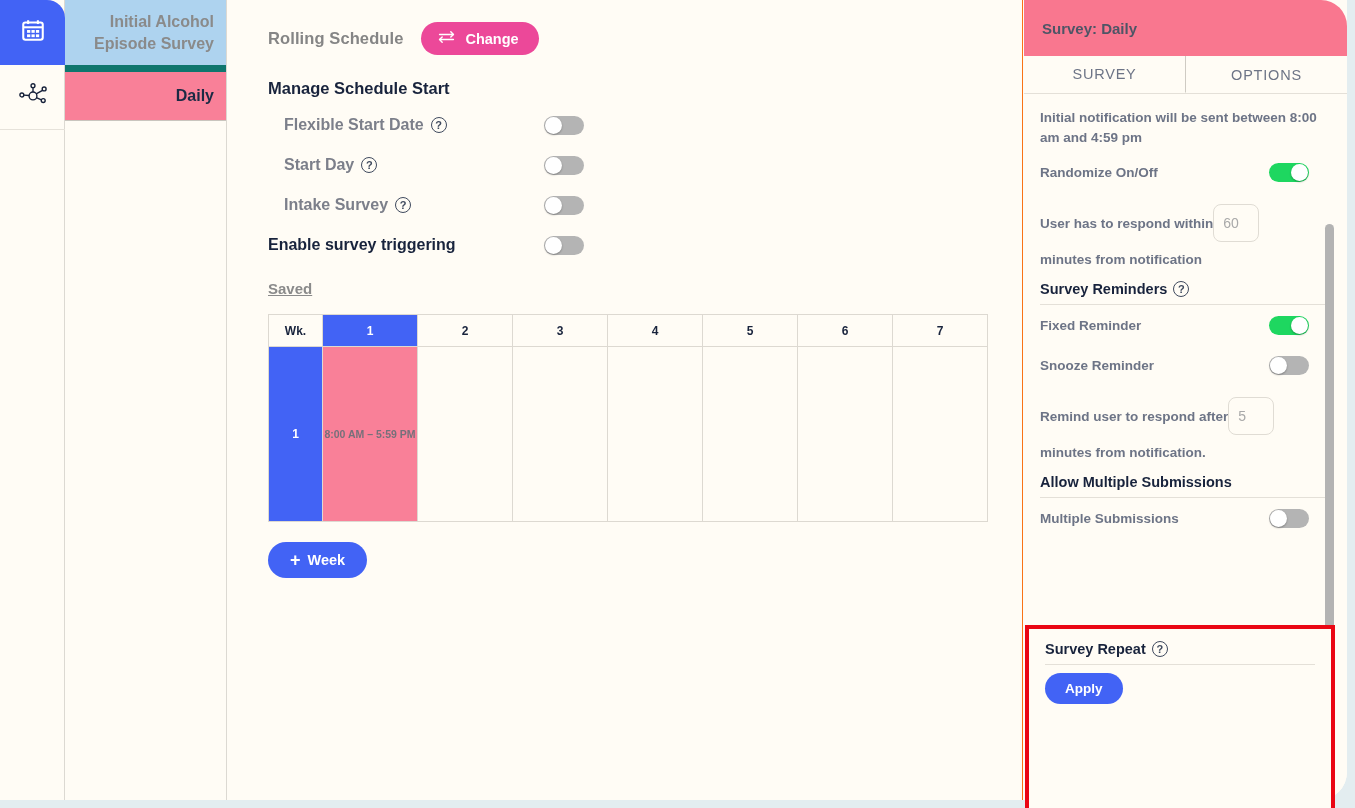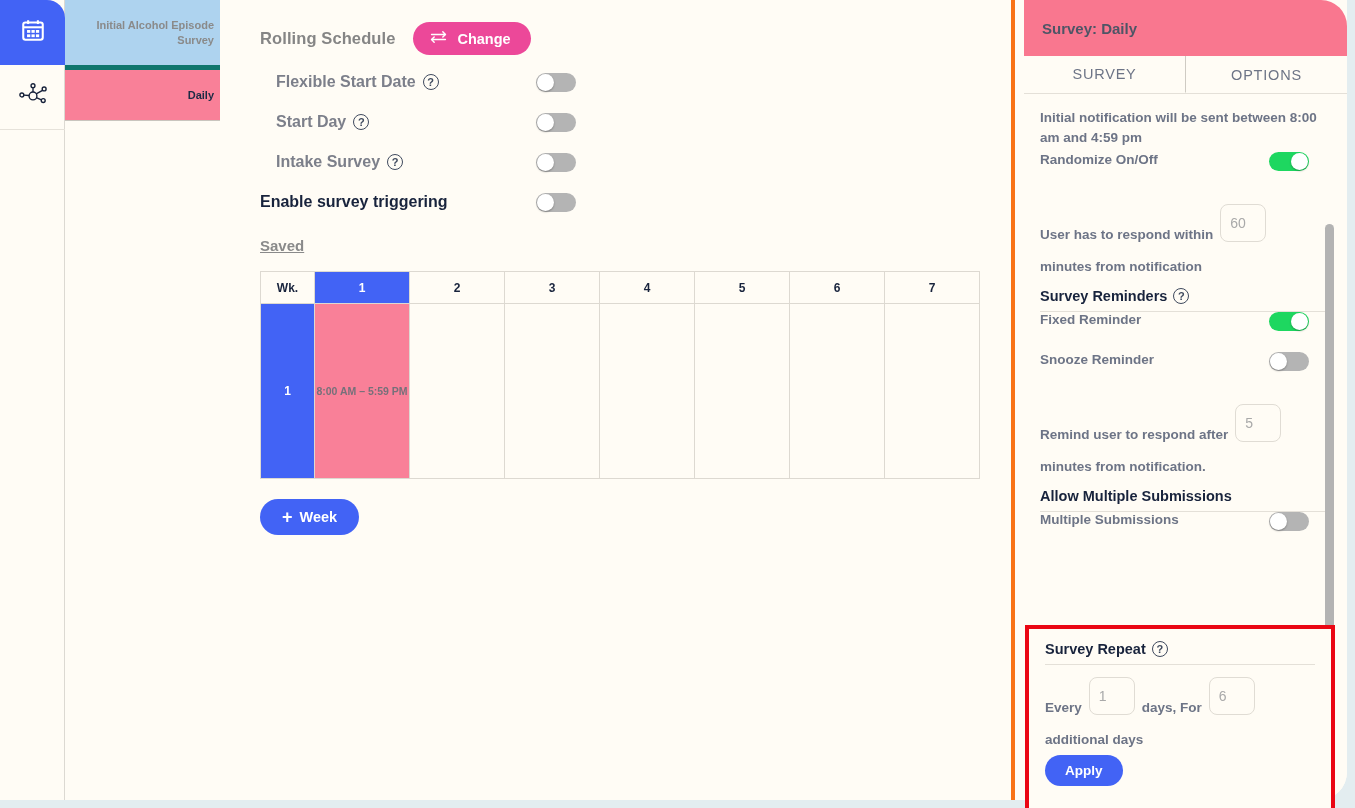--- a/index.html
+++ b/index.html
@@ -44,47 +44,47 @@
 
   
   .survey-list {
     position: absolute; left: 65px; top: 0;
     width: 162px; height: 800px;
     background: #fffcf5;
     border-right: 1px solid #dcd9d2;
   }
   .survey-item {
     padding: 23px 12px;
-    font-size: 11px;
+    font-size: 16px;
     font-weight: 700;
     text-align: right;
     line-height: 1.35;
     cursor: pointer;
   }
   .survey-item.parent {
     background: #aed3ef;
     color: #8a8a8a;
     height: 65px;
     display: flex; align-items: center; justify-content: flex-end;
   }
   .survey-item.child {
     background: #f98098;
     color: #1b2a44;
     height: 56px;
     display: flex; align-items: center; justify-content: flex-end;
-    border-top: 5px solid #0f766e;
+    border-top: 7px solid #0f766e;
     border-bottom: 1px solid #c9c5be;
   }
 
   
   .center {
-    position: absolute; left: 220px; top: 0;
+    position: absolute; left: 228px; top: 0;
     width: 795px; height: 800px;
     background: #fffcf5;
-    border-right: 4px solid #f97316;
+    border-right: 1px solid #f97316;
     padding: 22px 40px;
   }
   .row-top { display: flex; align-items: center; gap: 18px; }
   .rolling-label {
     font-size: 16.5px; font-weight: 700; color: #858585;
     letter-spacing: .1px;
   }
   .btn-change {
     display: inline-flex; align-items: center; gap: 9px;
     background: #ec4899; color: #fff;
@@ -225,29 +225,28 @@
     line-height: 1.45;
     margin-bottom: 5px;
   }
   .grp-title {
     font-size: 14.5px; font-weight: 700; color: #18233c;
     padding-bottom: 7px;
     border-bottom: 1px solid #e4e0d8;
     display: flex; align-items: center; gap: 6px;
   }
   .opt-row {
-    display: flex; justify-content: space-between;
+    display: flex; align-items: center; justify-content: space-between;
     height: 40px;
     padding-right: 22px;
     gap: 12px;
   }
   .opt-row .lbl { font-size: 13.5px; font-weight: 700; color: #6d7486; }
   .inline-field {
-    display: flex; align-items: flex-end; flex-wrap: wrap;
-    gap: 7px;
+    display: flex; align-items: center; flex-wrap: wrap;
     font-size: 13.5px; font-weight: 700; color: #6d7486;
     margin-top: 12px;
   }
   .inline-field .after { width: 100%; margin-top: 10px; }
   .numbox {
     border: 1px solid #e0dcd4;
     border-radius: 8px;
     background: #fffcf5;
     width: 46px; height: 38px;
     font-size: 14px; color: #a9a9a9;
@@ -334,20 +333,21 @@
               <line x1="3" y1="5" x2="19" y2="5"></line>
               <polyline points="16,2 19,5 16,8"></polyline>
               <line x1="19" y1="11" x2="3" y2="11"></line>
               <polyline points="6,8 3,11 6,14"></polyline>
             </svg>
           </span>
           <span>Change</span>
         </button>
       </div>
 
+      <div class="sec-title">Manage Schedule Start</div>
 
       <div class="toggle-row">
         <span class="lbl">
           <span>Flexible Start Date</span>
           <span class="q">?</span>
         </span>
         <span class="sw"></span>
       </div>
 
       <div class="toggle-row">
@@ -458,22 +458,15 @@
         </div>
       </div>
     </div>
   </div>
 
   <div class="repeat-box">
     <div class="grp-title">
       <span>Survey Repeat</span>
       <span class="q">?</span>
     </div>
-    <div class="inline-field">
-      <span>Every</span>
-      <input class="numbox" type="text" value="1" style="">
-      <span>days, For</span>
-      <input class="numbox" type="text" value="6" style="">
-      <span class="after">additional days</span>
-    </div>
     <button class="btn-apply">Apply</button>
   </div>
 </div>
 
 </body></html>

